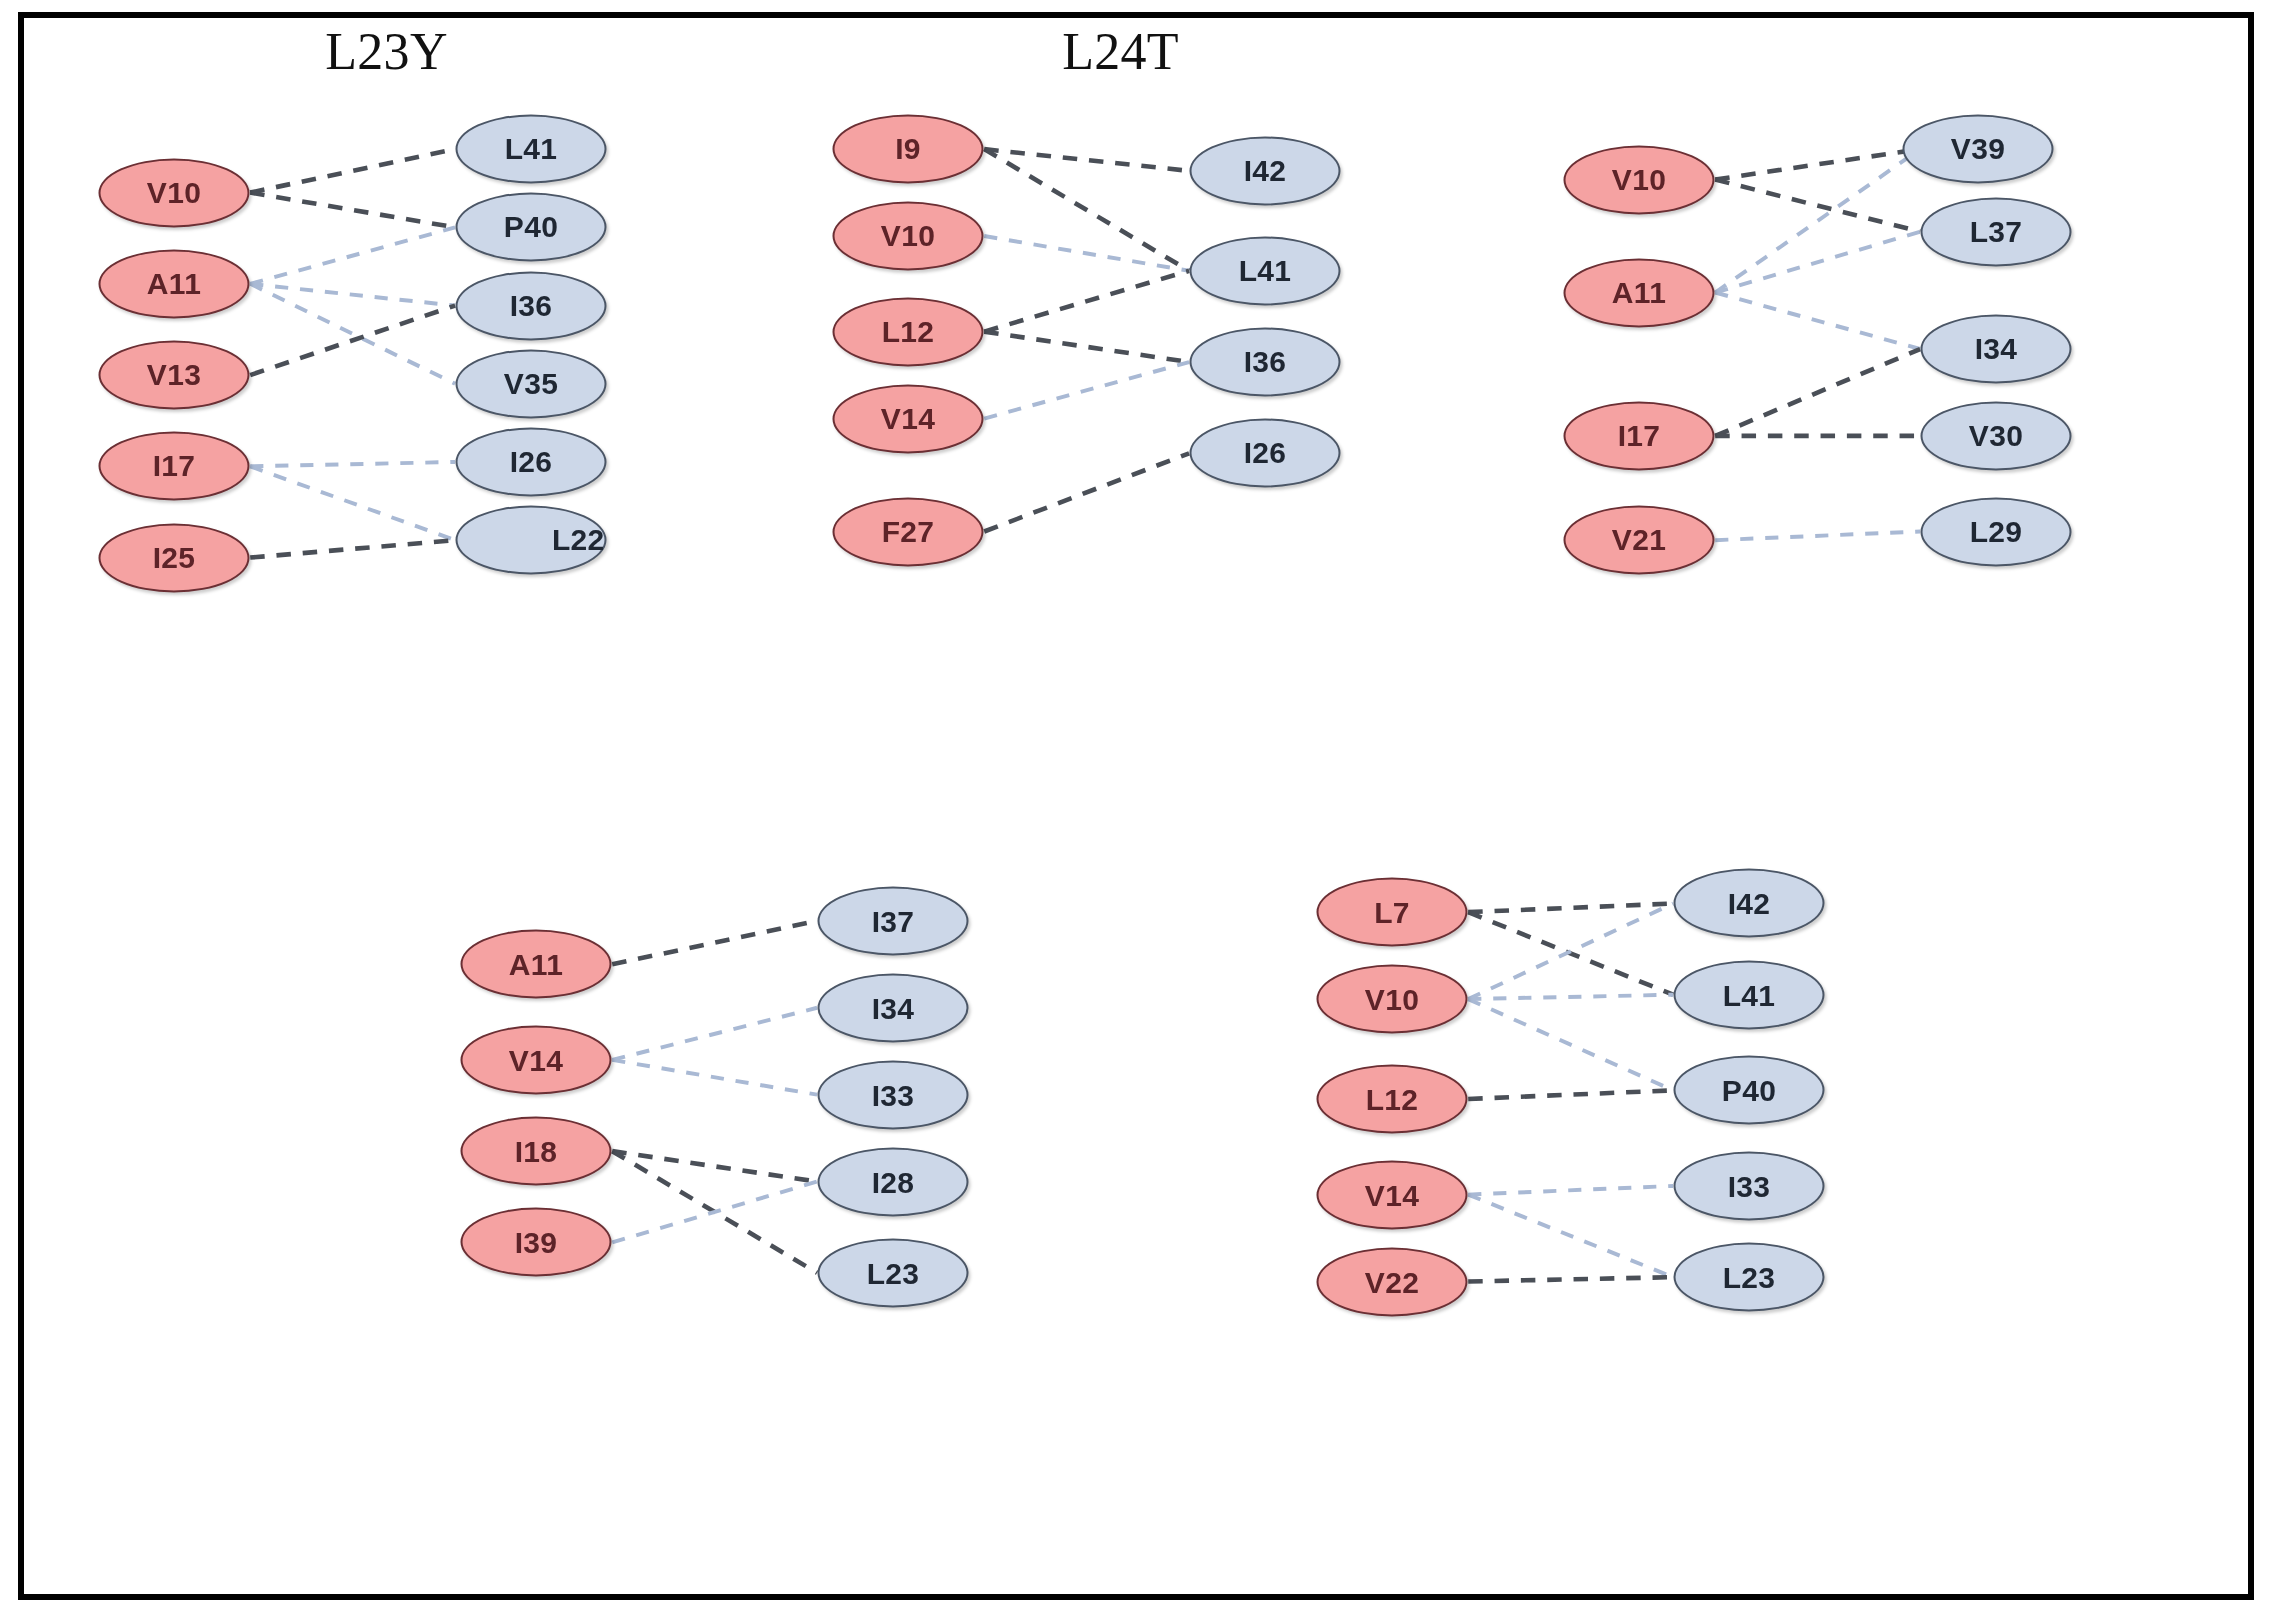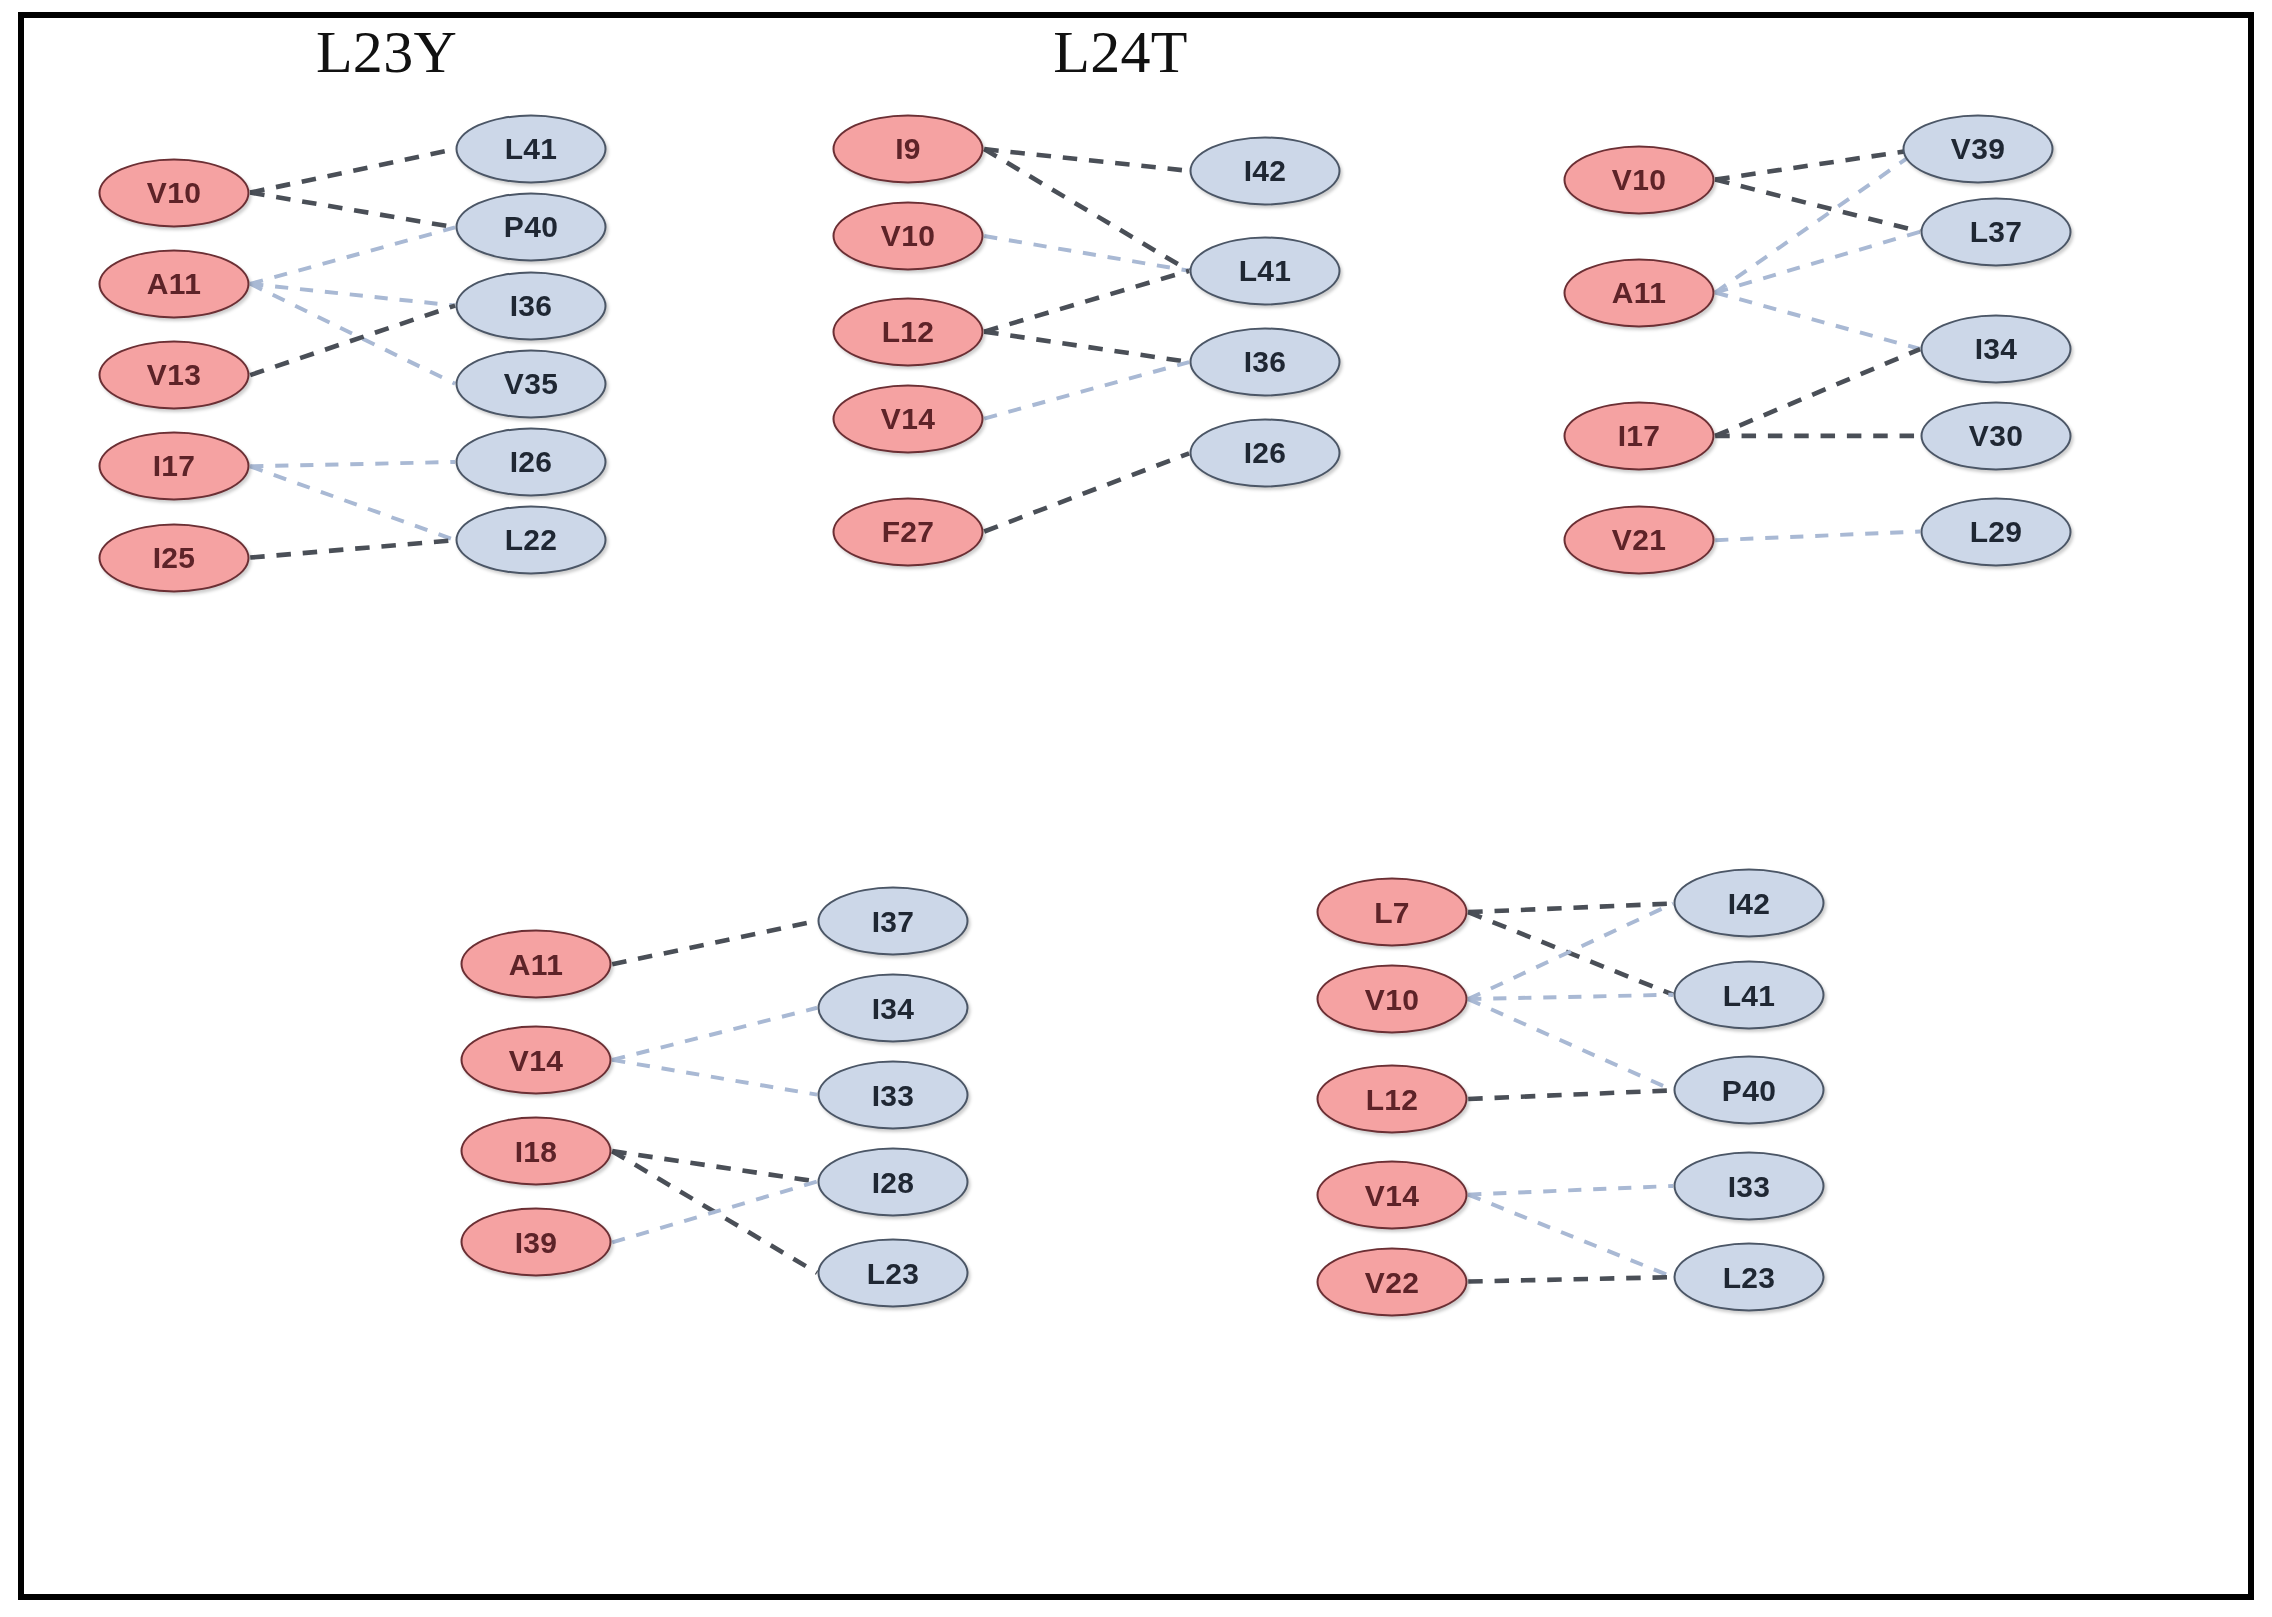--- a/index.html
+++ b/index.html
@@ -16,21 +16,21 @@
     box-sizing:border-box;
     background:#ffffff;
     overflow:hidden;
   }
   .panel{position:absolute;}
   .panel-title{
     position:absolute;
     top:0; left:0; width:100%;
     text-align:center;
     font-family:"Liberation Serif", serif;
-    font-size:60px;
+    font-size:52px;
     line-height:54px;
     color:#111111;
     white-space:nowrap;
     letter-spacing:0.3px;
   }
   .graph{position:absolute;left:0;top:0;width:100%;height:100%;}
   .graph svg{position:absolute;left:0;top:0;overflow:visible;}
   .node{
     position:absolute;
     transform:translate(-50%,-50%);
@@ -96,21 +96,21 @@
         </div>
         <div class="node tgt" style="left: 487px; top: 209px; width: 151px; height: 69px;">
           <span>I36</span>
         </div>
         <div class="node tgt" style="left: 487px; top: 287px; width: 151px; height: 69px;">
           <span>V35</span>
         </div>
         <div class="node tgt" style="left: 487px; top: 365px; width: 151px; height: 69px;">
           <span>I26</span>
         </div>
-        <div class="node tgt" style="left: 487px; top: 443px; width: 151px; height: 69px;">
+        <div class="node tgt" style="left: 487px; top: 443px; width: 151px; height: 69px; justify-content: flex-end;">
           <span>L22</span>
         </div>
       </div>
   </div>
 
   <div class="panel" id="p1" style="left:754px; top:6.6px; width:685px; height:461px;">
     <div class="panel-title">L24T</div>
     <div class="graph" style="top:72px;height:388px;">
         <svg width="685" height="395" viewBox="0 0 1040 600">
           <line x1="313" y1="79.2" x2="624.2" y2="112.2" stroke="#4a4f57" stroke-width="7" stroke-dasharray="22 18" stroke-linecap="butt"></line>

